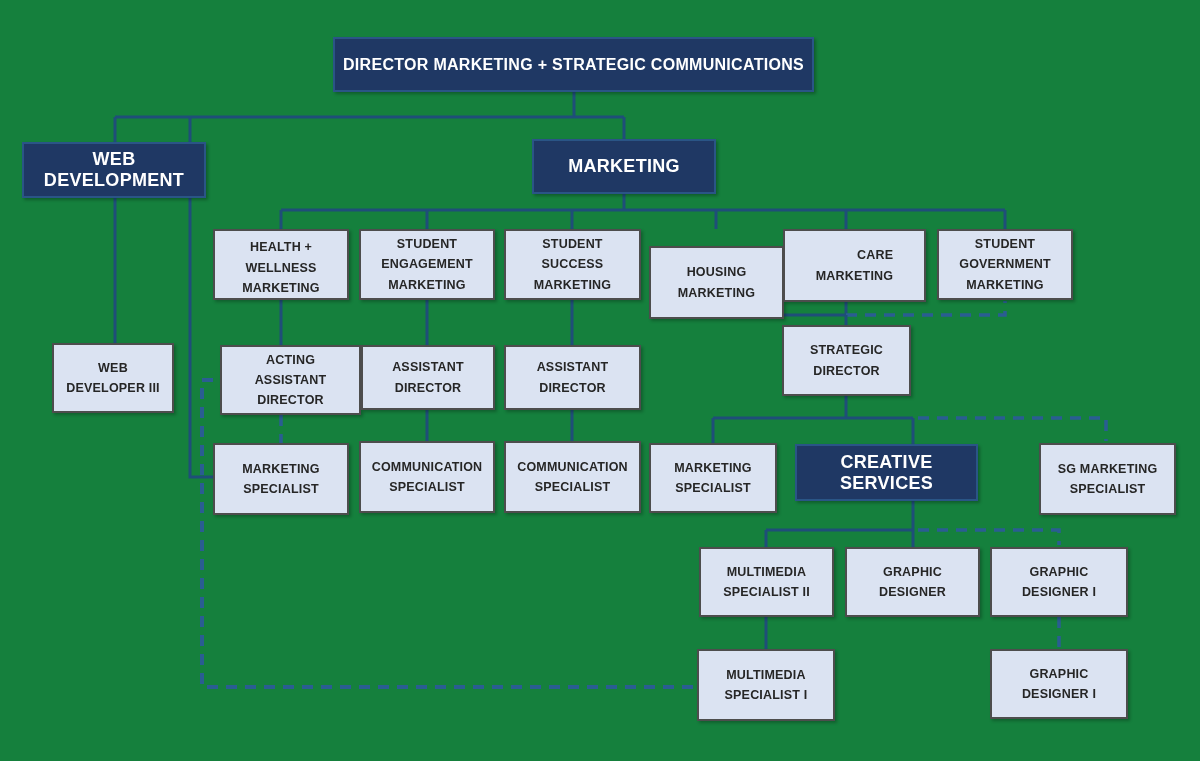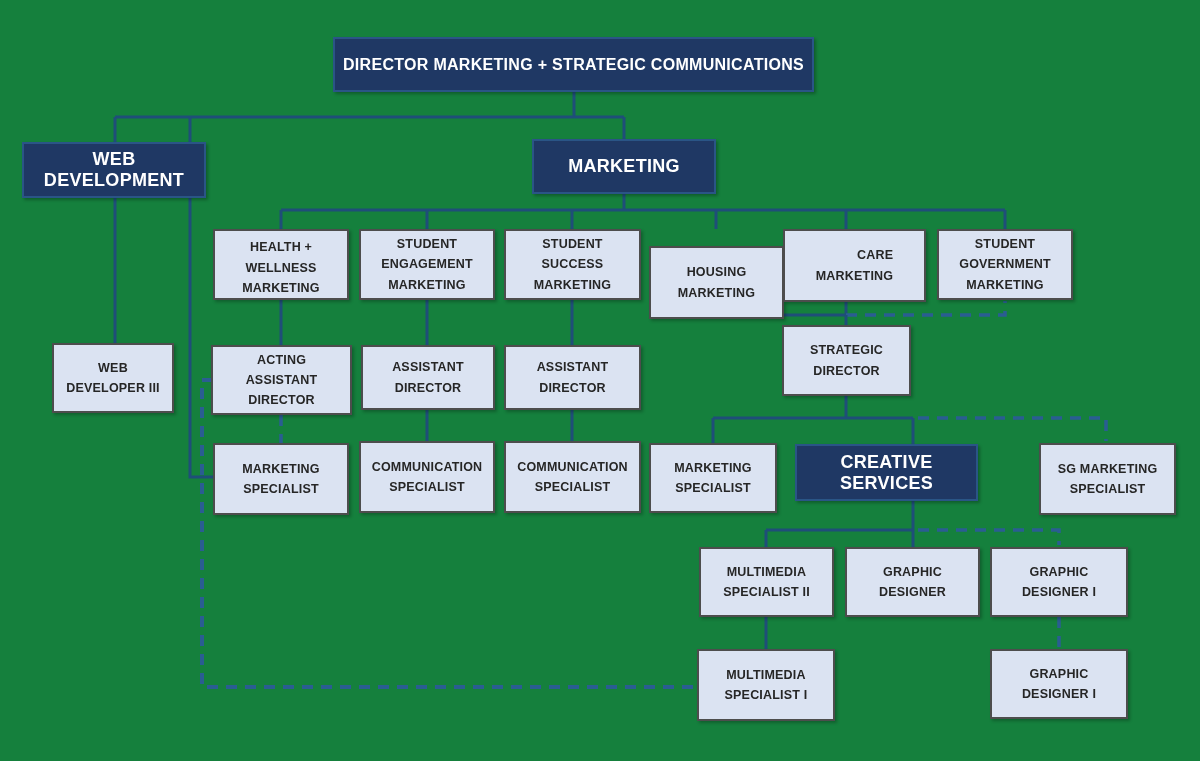--- a/index.html
+++ b/index.html
@@ -102,21 +102,21 @@
 MARKETING</span></div>
       <div class="node secondary" style="left: 649px; top: 246px; width: 135px; height: 73px;"><span>HOUSING
 MARKETING</span></div>
       <div class="node secondary" style="left: 783px; top: 229px; width: 143px; height: 73px; text-align: right;"><span>CARE
 MARKETING</span></div>
       <div class="node secondary" style="left: 937px; top: 229px; width: 136px; height: 71px;"><span>STUDENT
 GOVERNMENT
 MARKETING</span></div>
       <div class="node secondary" style="left: 52px; top: 343px; width: 122px; height: 70px;"><span>WEB
 DEVELOPER III</span></div>
-      <div class="node secondary" style="left: 211px; top: 345px; width: 141px; height: 70px;"><span>ACTING
+      <div class="node secondary" style="left: 220px; top: 345px; width: 141px; height: 70px;"><span>ACTING
 ASSISTANT
 DIRECTOR</span></div>
       <div class="node secondary" style="left: 361px; top: 345px; width: 134px; height: 65px;"><span>ASSISTANT
 DIRECTOR</span></div>
       <div class="node secondary" style="left: 504px; top: 345px; width: 137px; height: 65px;"><span>ASSISTANT
 DIRECTOR</span></div>
       <div class="node secondary" style="left: 782px; top: 325px; width: 129px; height: 71px;"><span>STRATEGIC
 DIRECTOR</span></div>
       <div class="node secondary" style="left: 213px; top: 443px; width: 136px; height: 72px;"><span>MARKETING
 SPECIALIST</span></div>

